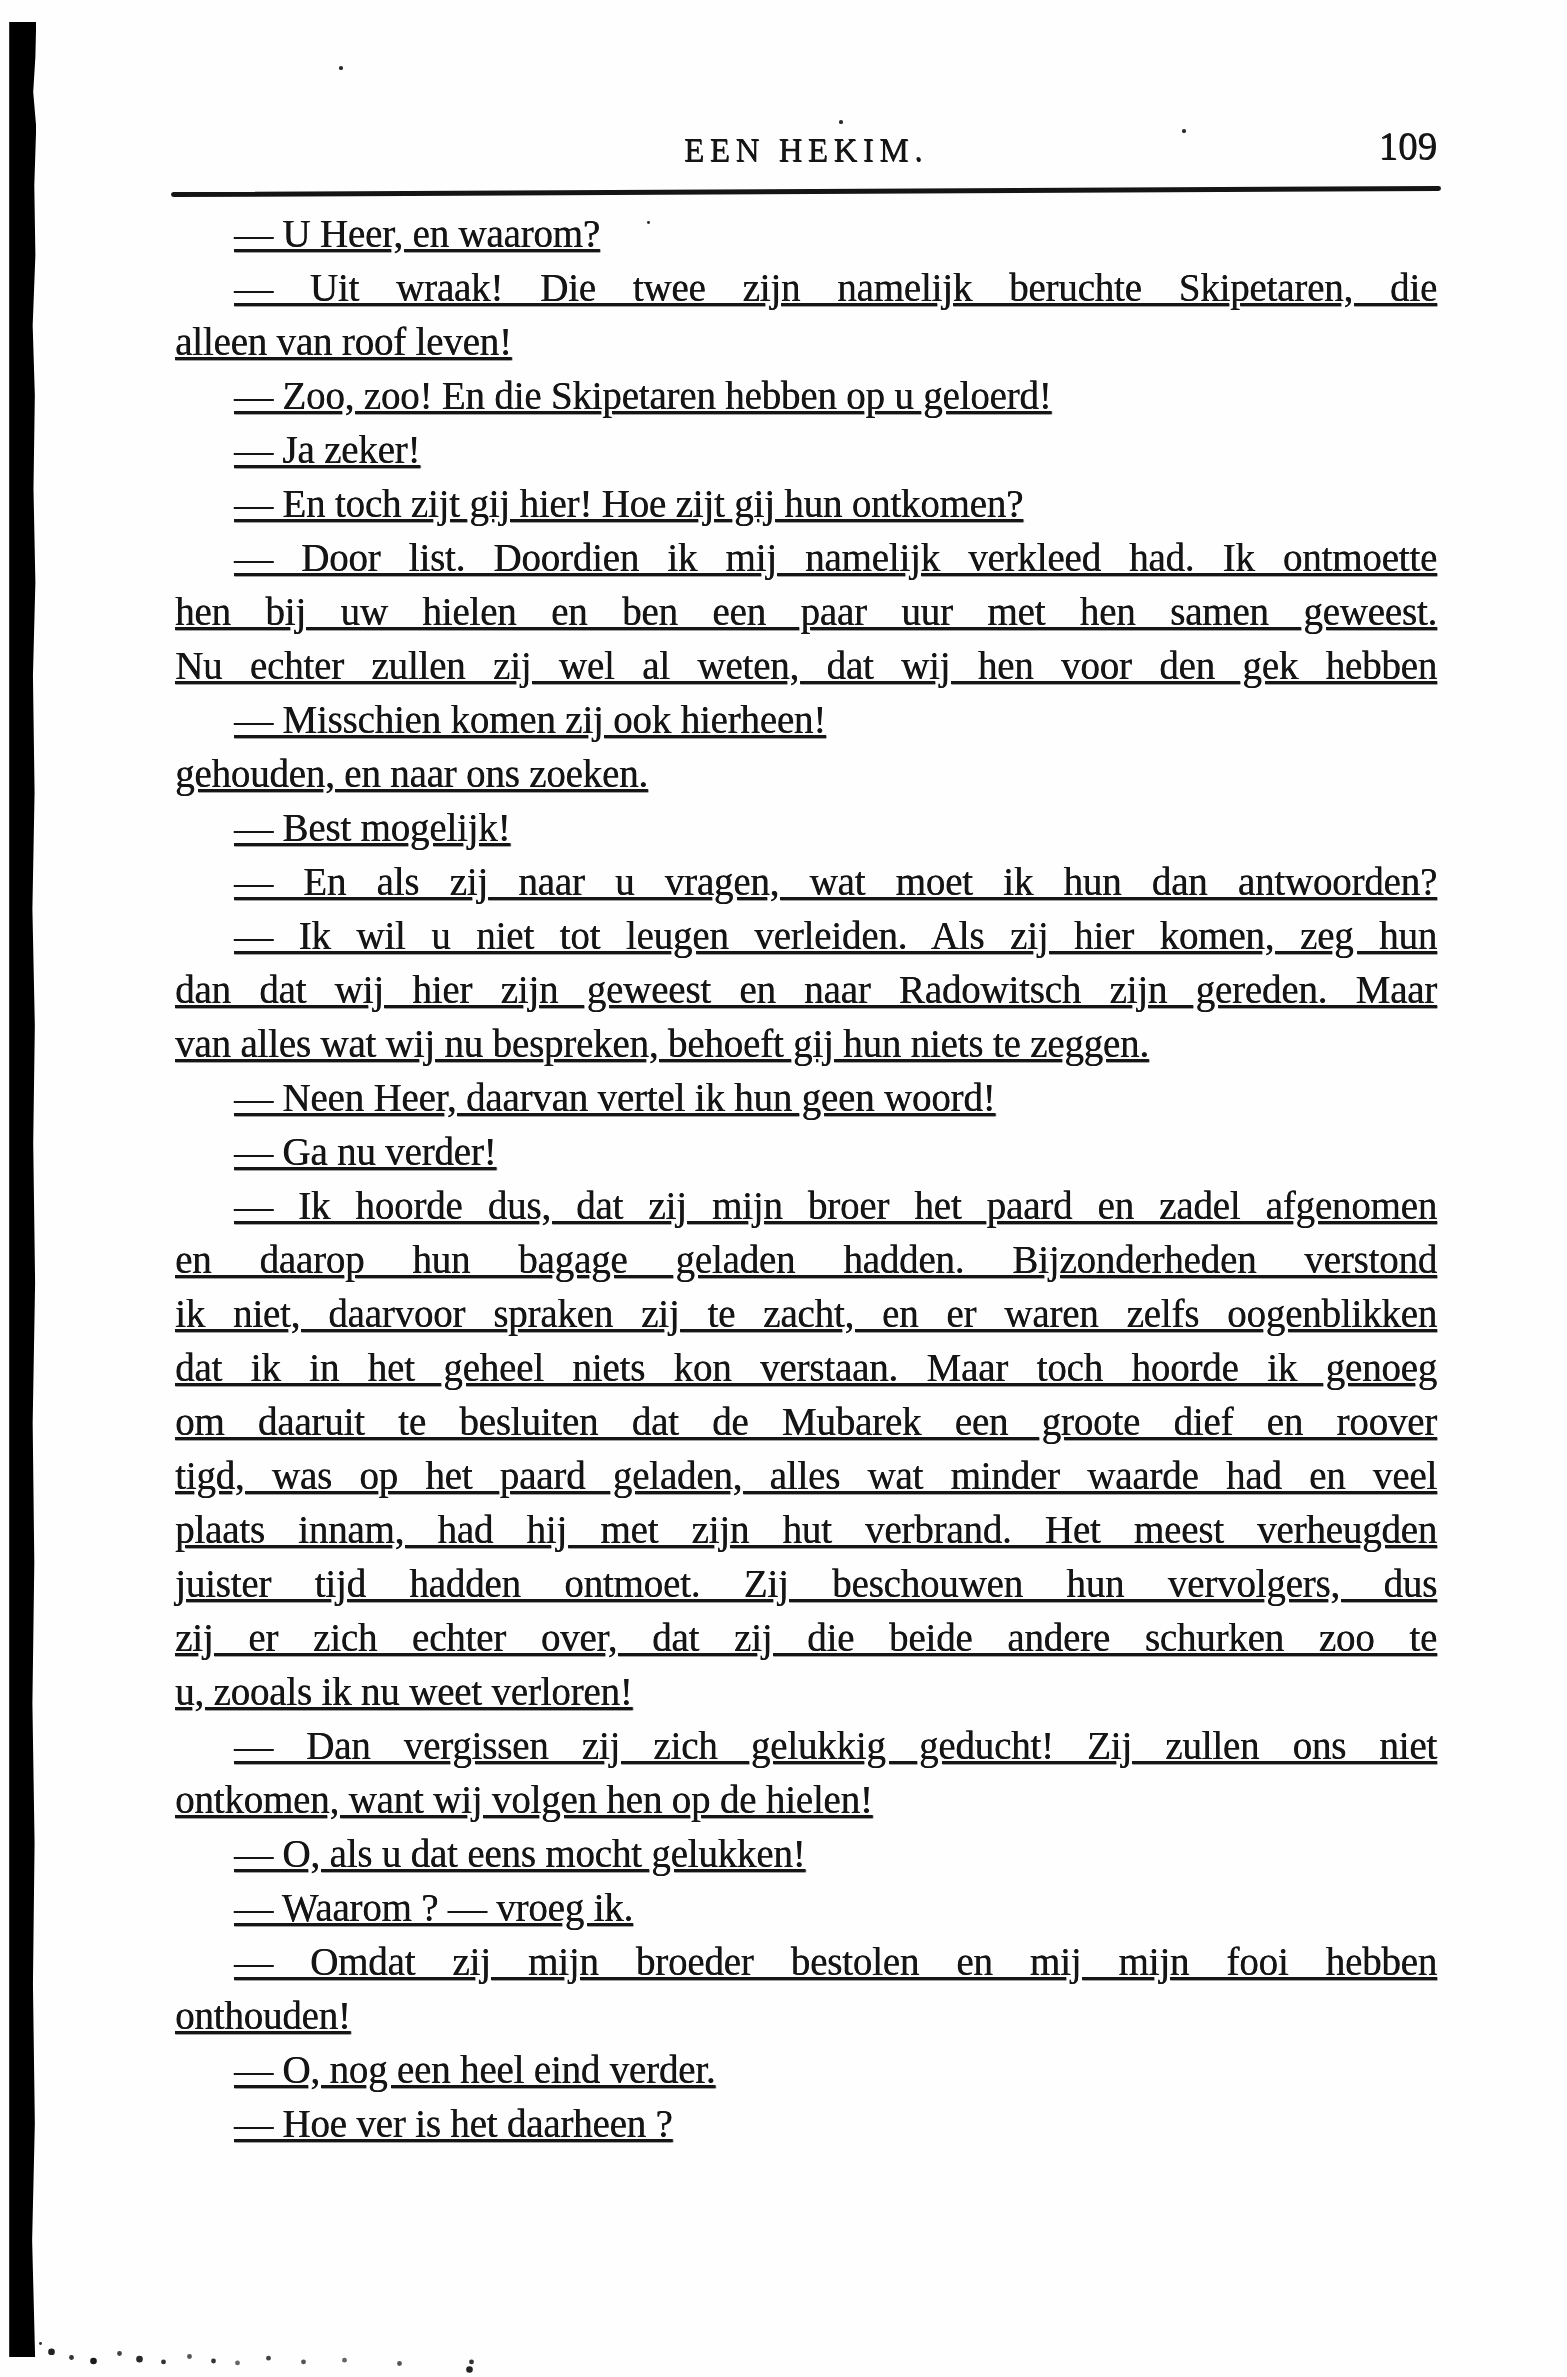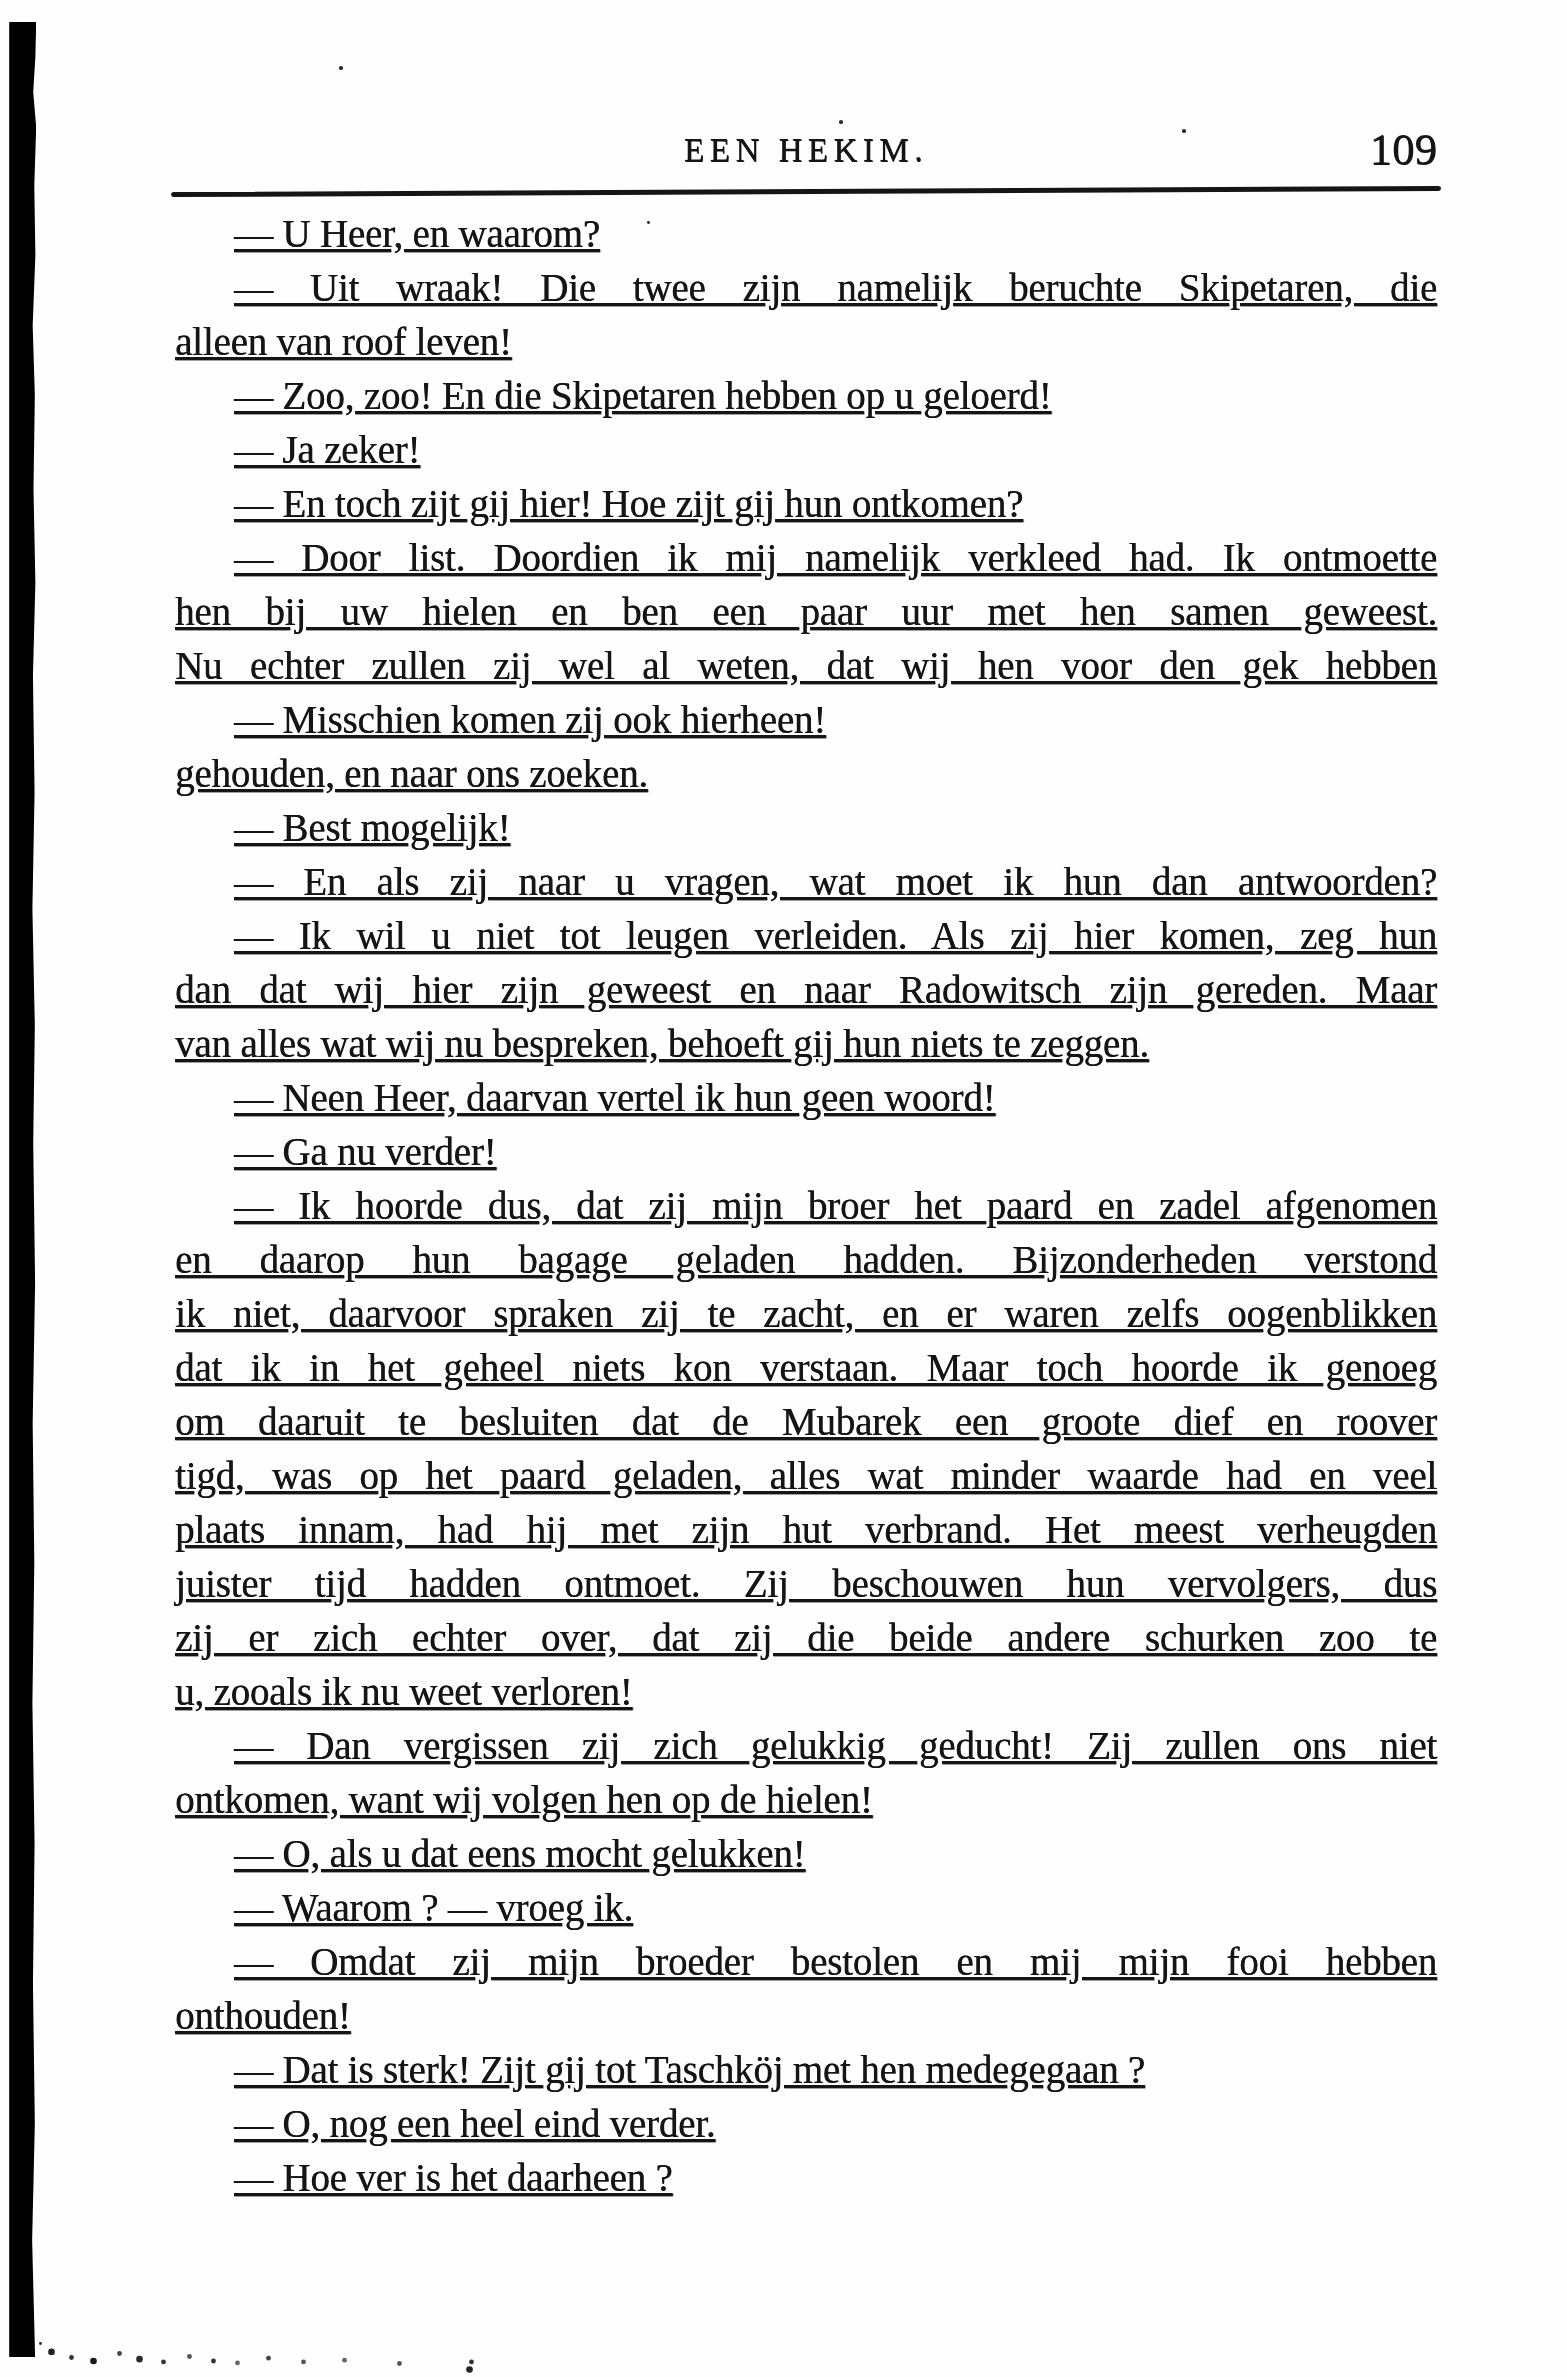--- a/index.html
+++ b/index.html
@@ -27,21 +27,21 @@
   #running-title {
     position:absolute; left:175px; top:132px; width:1262px;
     text-align:center;
     font-size:33px; letter-spacing:5.5px;
     text-shadow:0.5px 0.5px 0 currentColor;
     white-space:nowrap;
   }
   #page-number {
     position:absolute; top:123px; left:175px; width:1262px;
     text-align:right;
-    font-size:45px;
+    font-size:39px;
     text-shadow:0.5px 0.5px 0 currentColor;
   }
   #header-rule {
     position:absolute; left:171px; top:189px; width:1270px; height:4.6px;
     background:var(--ink);
     border-radius:2.8px;
     transform:rotate(-0.28deg);
   }
   
   #text-block {
@@ -112,21 +112,20 @@
       <div class="line just">plaats innam, had hij met zijn hut verbrand. Het meest verheugden</div>
       <div class="line just">juister tijd hadden ontmoet. Zij beschouwen hun vervolgers, dus</div>
       <div class="line just">zij er zich echter over, dat zij die beide andere schurken zoo te</div>
       <div class="line">u, zooals ik nu weet verloren!</div>
       <div class="line indent just">— Dan vergissen zij zich gelukkig geducht! Zij zullen ons niet</div>
       <div class="line">ontkomen, want wij volgen hen op de hielen!</div>
       <div class="line indent">— O, als u dat eens mocht gelukken!</div>
       <div class="line indent">— Waarom ? — vroeg ik.</div>
       <div class="line indent just">— Omdat zij mijn broeder bestolen en mij mijn fooi hebben</div>
       <div class="line">onthouden!</div>
-      <div class="line indent">— Dat is sterk! Zijt gij tot Taschköj met hen medegegaan ?</div>
       <div class="line indent">— O, nog een heel eind verder.</div>
       <div class="line indent">— Hoe ver is het daarheen ?</div>
     </div>
 
   <div id="bottom-speckles"></div>
   <div id="speck-1" class="speck"></div>
   <div id="speck-2" class="speck"></div>
   <div id="speck-3" class="speck"></div>
   <div id="speck-4" class="speck"></div>
 

